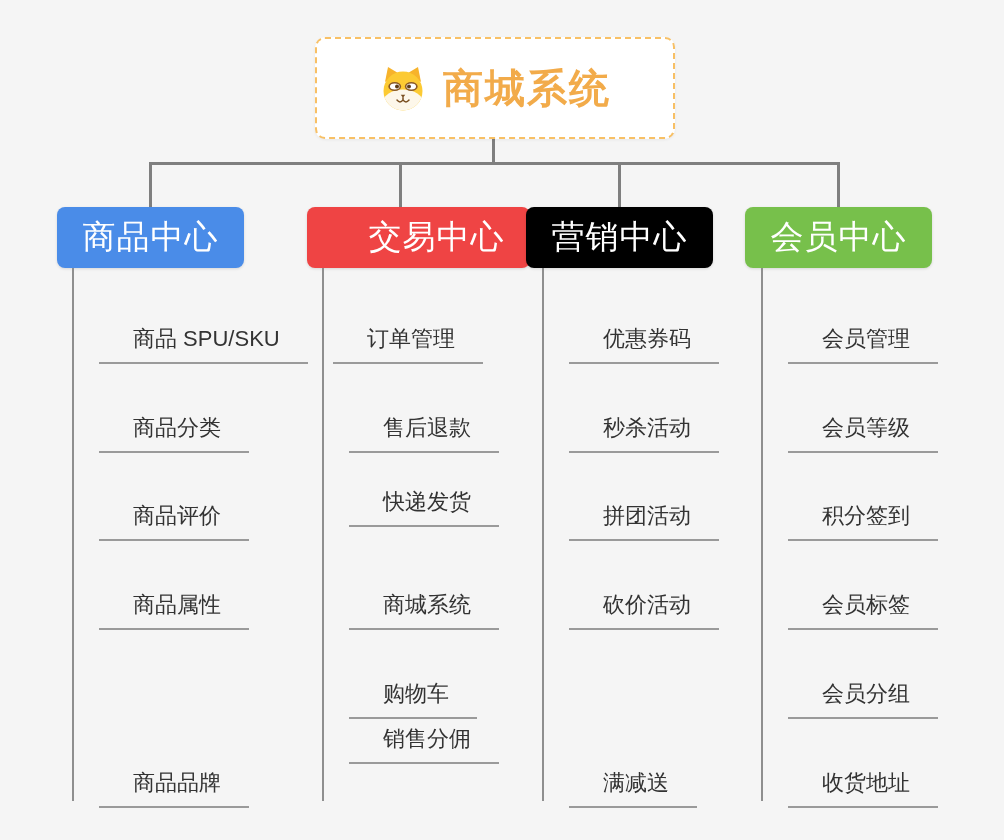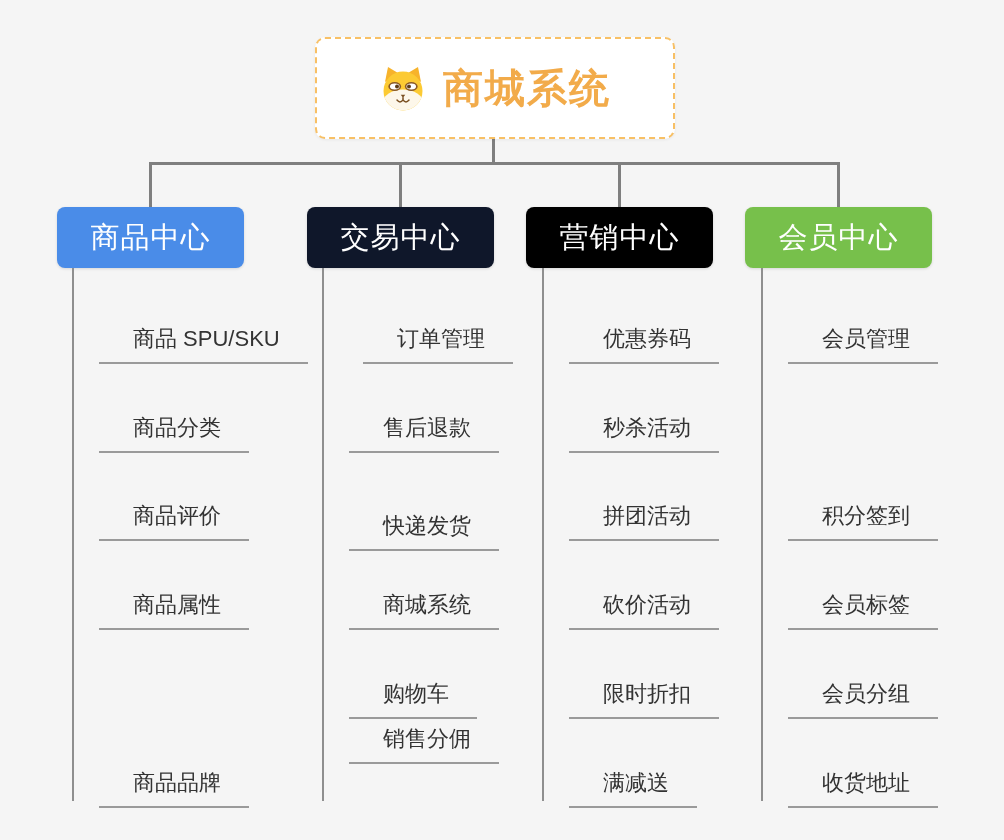--- a/index.html
+++ b/index.html
@@ -50,21 +50,21 @@
   
   .branch-box{
     position:absolute;
     top:207px;
     width:187px;height:61px;
     border-radius:8px;
     display:flex;
     align-items:center;
     justify-content:center;
     color:#ffffff;
-    font-size:29px;
+    font-size:33px;
     letter-spacing:1px;
     white-space:nowrap;
     box-shadow:0 1px 3px rgba(0,0,0,0.12);
     cursor:pointer;
   }
   
   .item{
     position:absolute;
     height:30px;
     line-height:30px;
@@ -109,39 +109,39 @@
   </div>
 
   <div class="branch-box" style="left: 57px; background: rgb(74, 140, 232);">商品中心</div>
   <div class="vline-child" style="left:72px;top:268px;height:533px"></div>
   <div class="item" style="left:72px;top:324px">商品 SPU/SKU</div>
   <div class="item" style="left:72px;top:413px">商品分类</div>
   <div class="item" style="left:72px;top:501px">商品评价</div>
   <div class="item" style="left:72px;top:590px">商品属性</div>
   <div class="item" style="left:72px;top:768px">商品品牌</div>
 
-  <div class="branch-box" style="left: 307px; background: #0f172a;">交易中心</div>
+  <div class="branch-box" style="left: 307px; background: #ef4444; padding-left: 36px;">交易中心</div>
   <div class="vline-child" style="left:322px;top:268px;height:533px"></div>
-  <div class="item" style="left:336px;top:324px">订单管理</div>
+  <div class="item" style="left:306px;top:324px">订单管理</div>
   <div class="item" style="left:322px;top:413px">售后退款</div>
-  <div class="item" style="left:322px;top:511px">快递发货</div>
+  <div class="item" style="left:322px;top:487px">快递发货</div>
   <div class="item" style="left:322px;top:590px">商城系统</div>
   <div class="item" style="left:322px;top:679px">购物车</div>
   <div class="item" style="left:322px;top:724px">销售分佣</div>
 
   <div class="branch-box" style="left: 526px; background: #000000;">营销中心</div>
   <div class="vline-child" style="left:542px;top:268px;height:533px"></div>
   <div class="item" style="left:542px;top:324px">优惠券码</div>
   <div class="item" style="left:542px;top:413px">秒杀活动</div>
   <div class="item" style="left:542px;top:501px">拼团活动</div>
   <div class="item" style="left:542px;top:590px">砍价活动</div>
-  <div class="item" style="left:542px;top:679px">限时折扣</div>
   <div class="item" style="left:542px;top:768px">满减送</div>
 
   <div class="branch-box" style="left: 745px; background: rgb(119, 192, 75);">会员中心</div>
   <div class="vline-child" style="left:761px;top:268px;height:533px"></div>
   <div class="item" style="left:761px;top:324px">会员管理</div>
+  <div class="item" style="left:761px;top:413px">会员等级</div>
   <div class="item" style="left:761px;top:501px">积分签到</div>
   <div class="item" style="left:761px;top:590px">会员标签</div>
   <div class="item" style="left:761px;top:679px">会员分组</div>
   <div class="item" style="left:761px;top:768px">收货地址</div>
 
 </div>
 
 </body></html>

